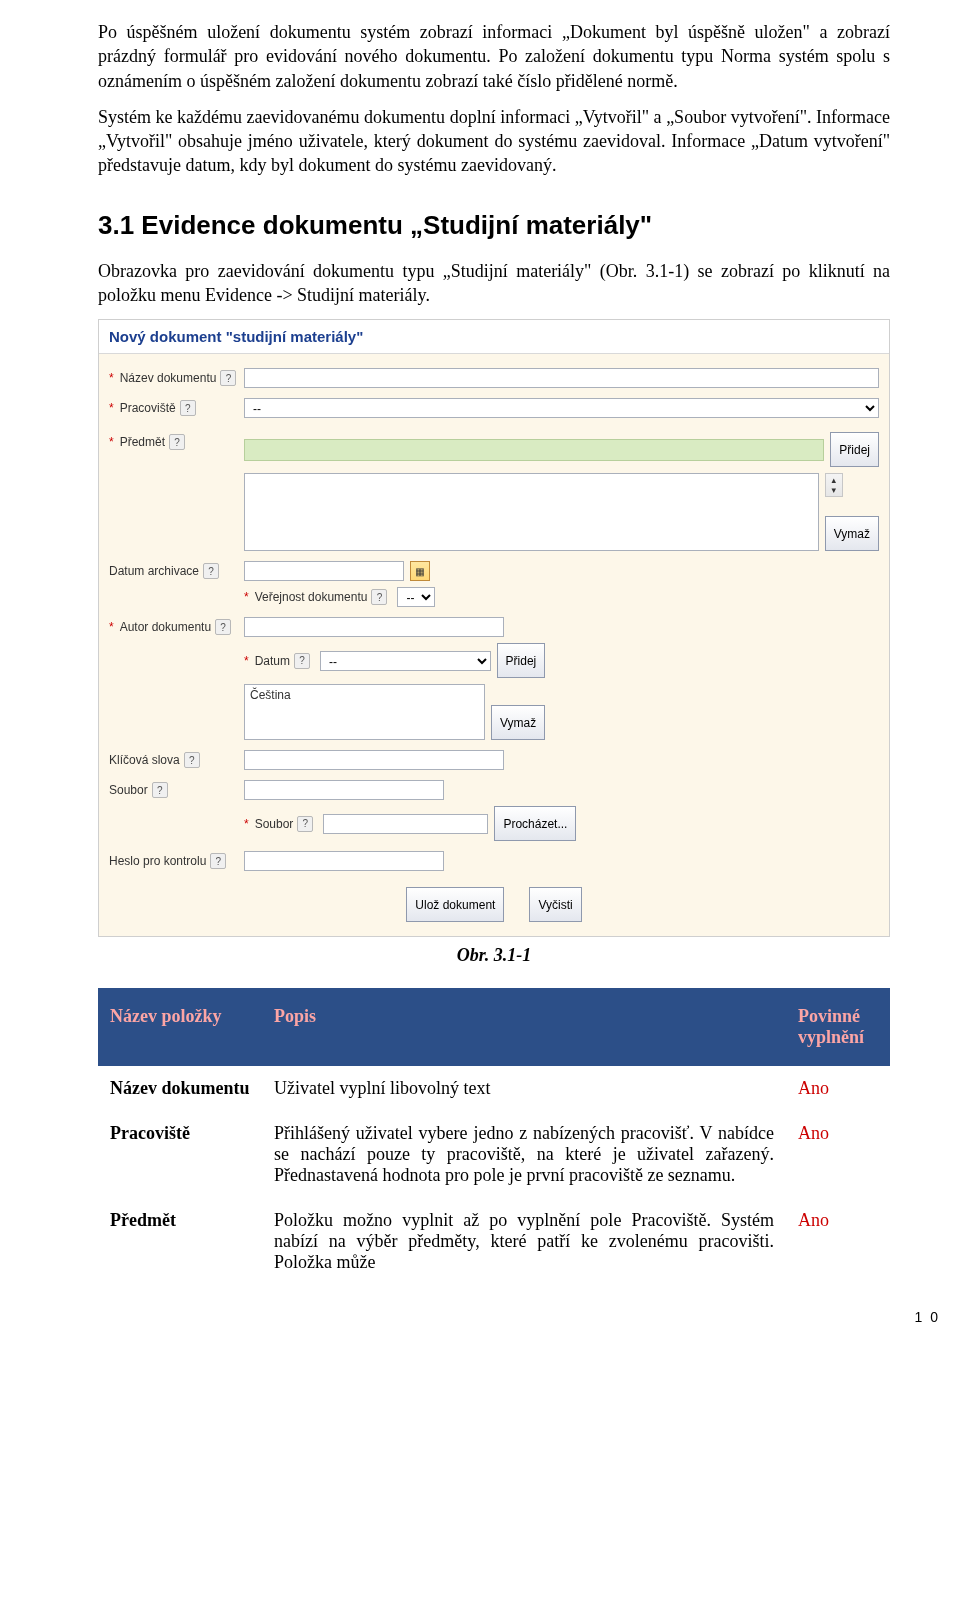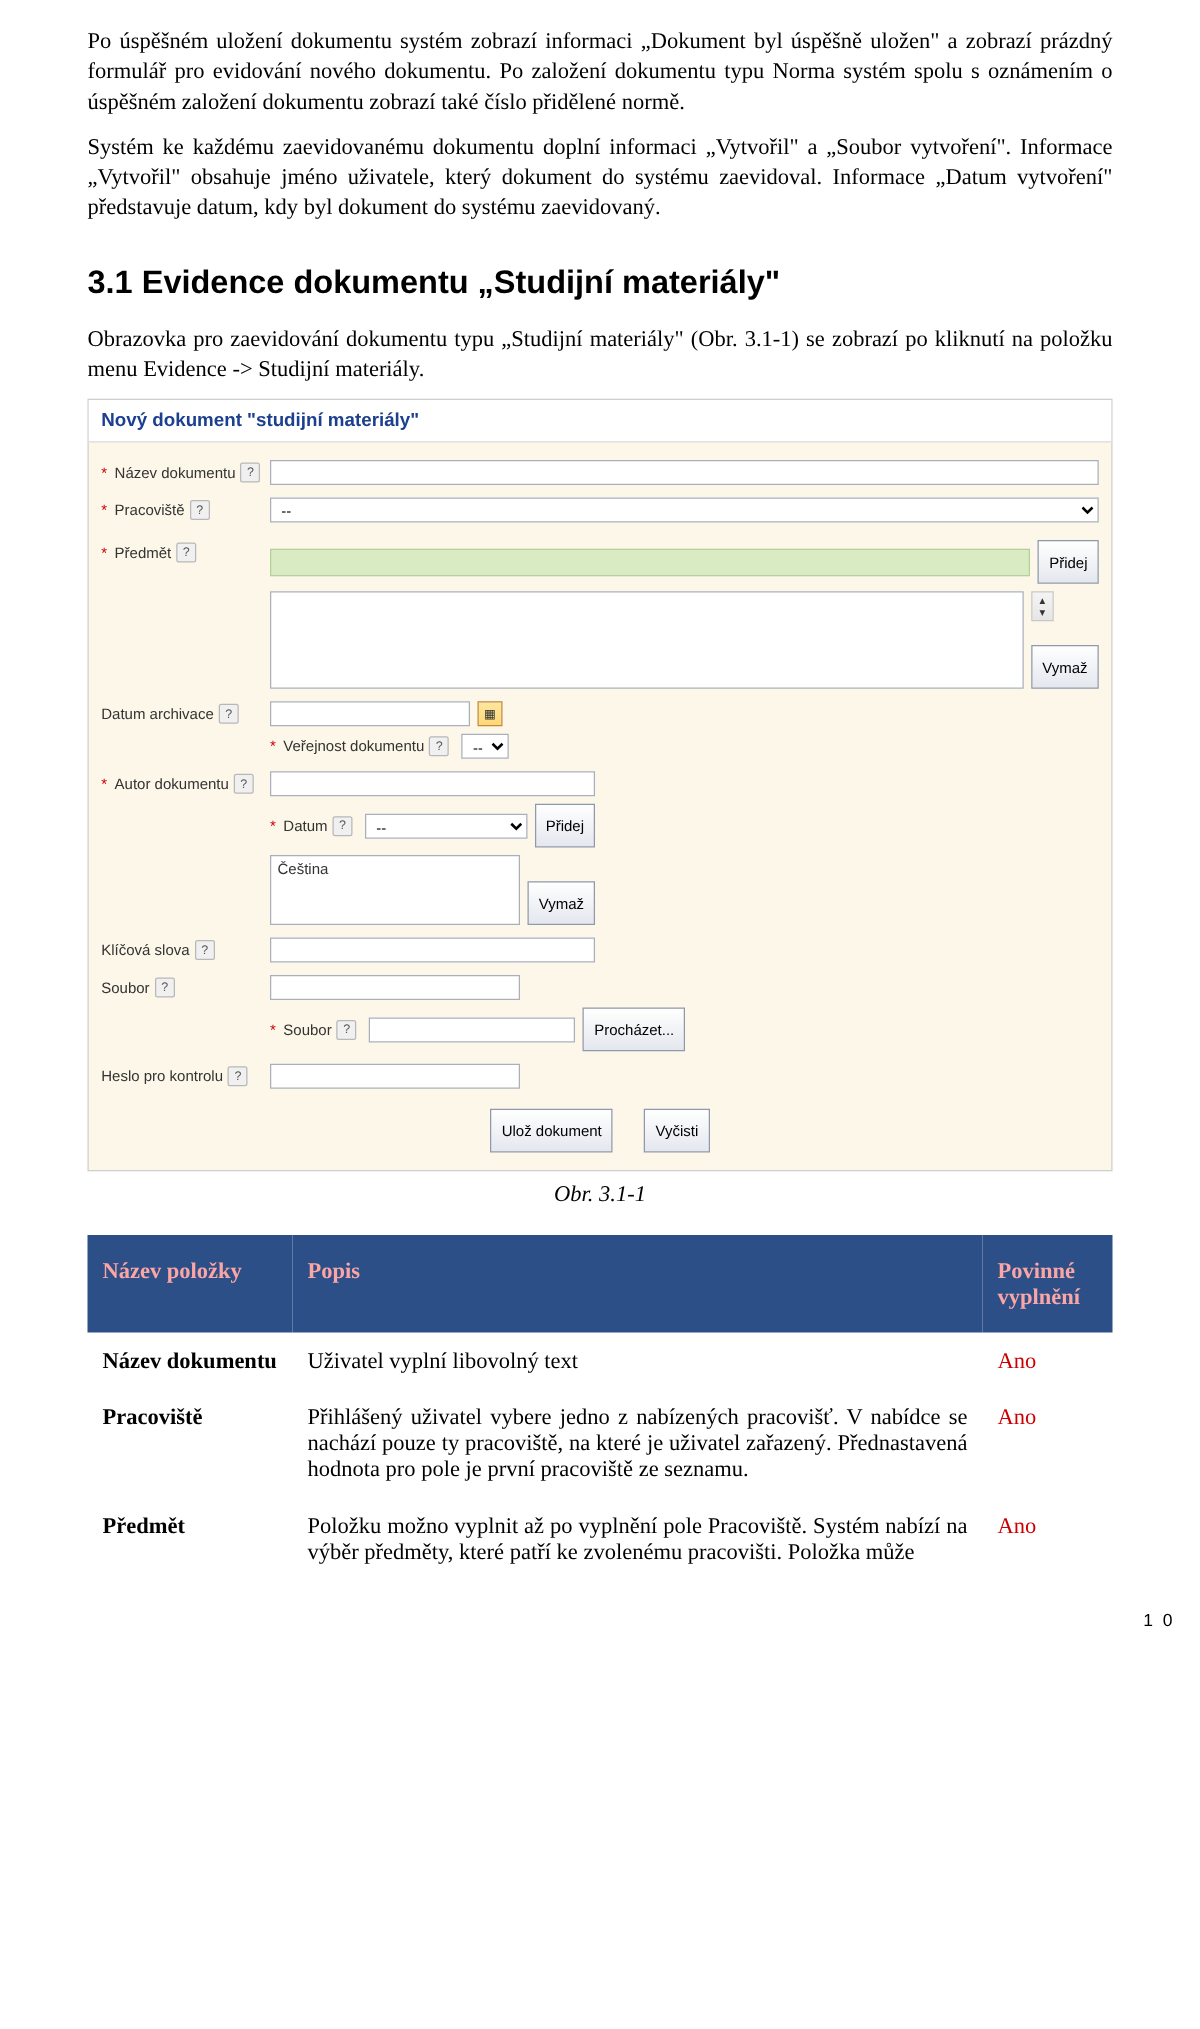--- a/index.html
+++ b/index.html
@@ -5,36 +5,38 @@
   body {
     margin: 0;
     font-family: "Times New Roman", Times, serif;
     font-size: 18px;
     color: #000;
     background: #fff;
     width: 960px;
   }
   .page {
     padding: 20px 70px 10px 70px;
+    margin-left: 28px;
   }
   .para {
     text-align: justify;
     margin: 0 0 12px 0;
     line-height: 1.35;
   }
   .h-section {
     font-family: Arial, Helvetica, sans-serif;
     font-size: 26px;
     font-weight: bold;
     margin: 32px 0 18px 0;
   }
   .fig-caption {
     text-align: center;
     font-style: italic;
     margin: 8px 0 22px 0;
+    font-weight: bold;
   }
   .bold { font-weight: normal; }
 
   
   .form-shot {
     border: 1px solid #cfcfcf;
     background: #fdf7e9;
     font-family: Tahoma, Verdana, sans-serif;
     font-size: 12px;
     color: #333;
@@ -117,21 +119,21 @@
   }
   .calendar-icon {
     display:inline-flex;
     width:18px; height:18px;
     border:1px solid #c08a3a;
     background:linear-gradient(#ffe7a0,#ffd877);
     align-items:center; justify-content:center;
     font-size:10px;
   }
   .lang-list {
-    width:200px; height:56px;
+    width:241px; height:56px;
     border:1px solid #aab0bb;
     background:#fff;
     padding:3px 5px;
     box-sizing:border-box;
   }
   .action-row {
     display:flex;
     justify-content:center;
     gap:25px;
     padding:6px 0 2px 0;

